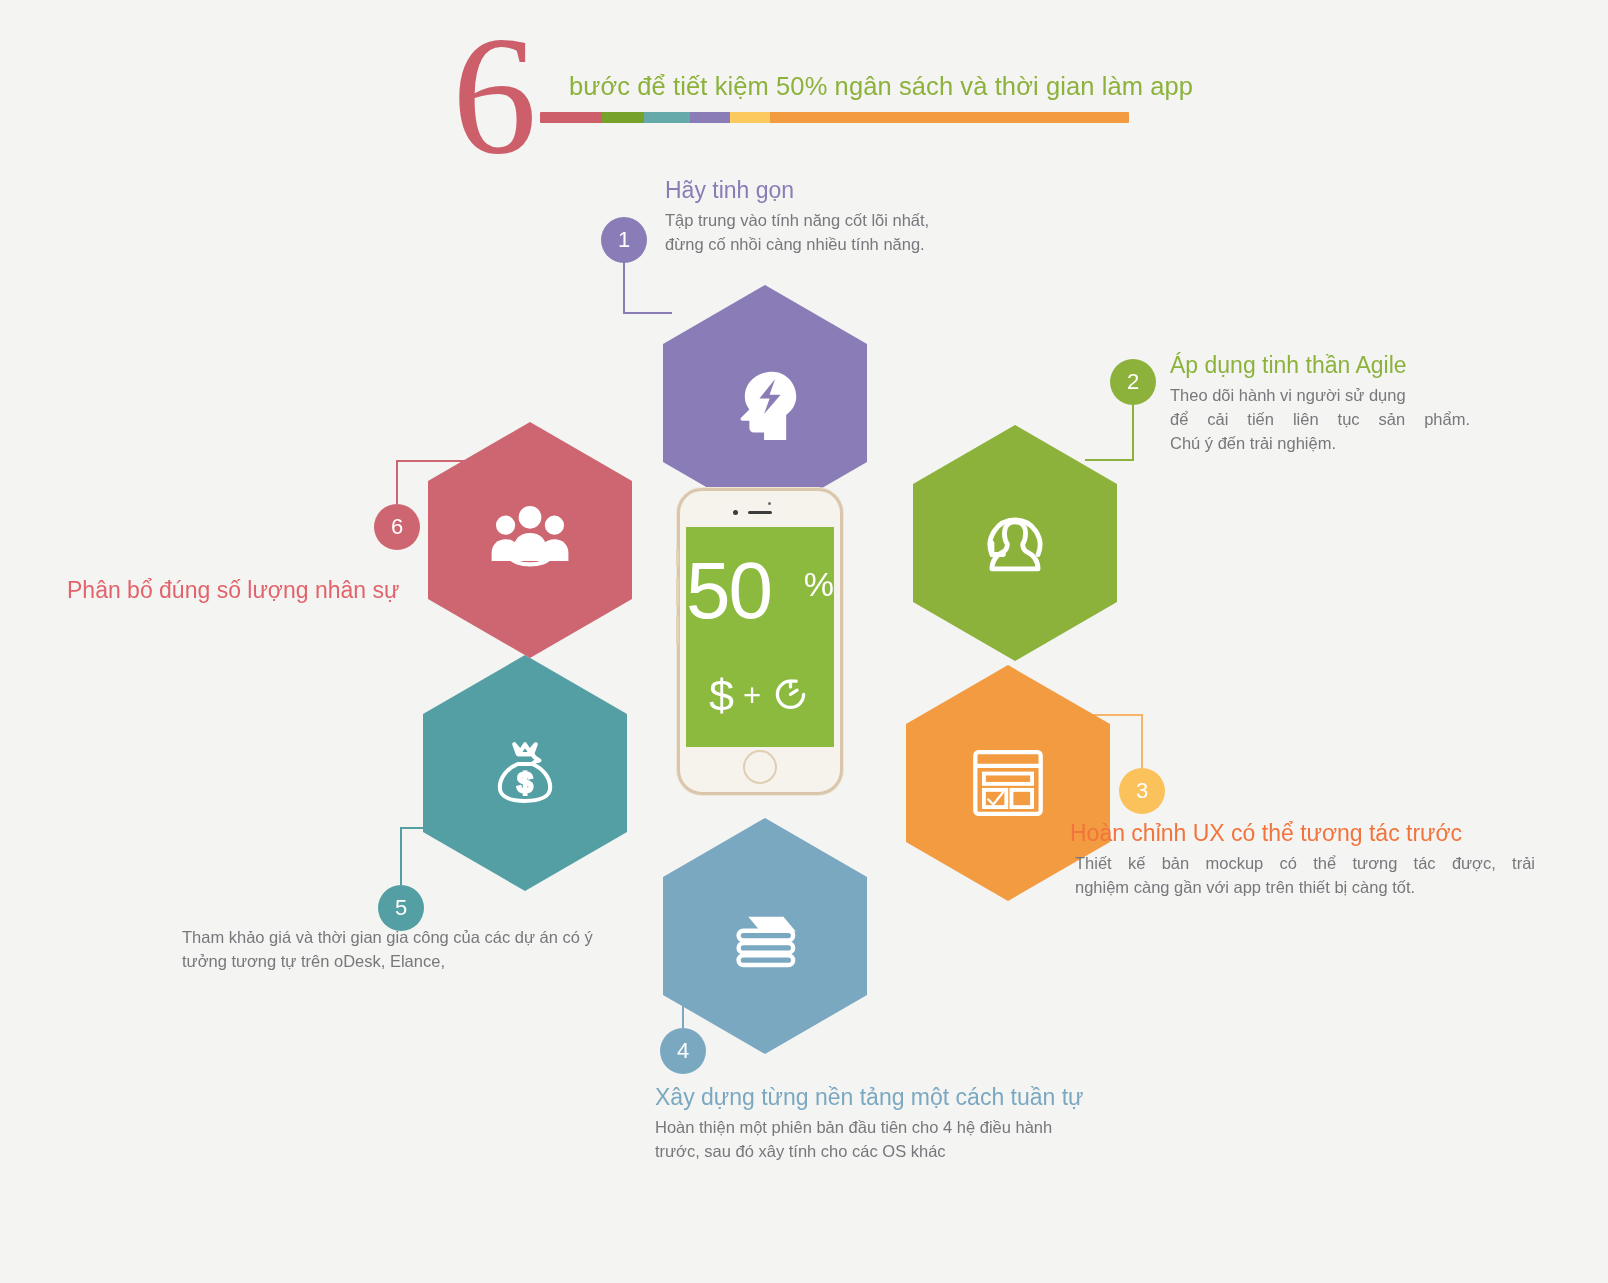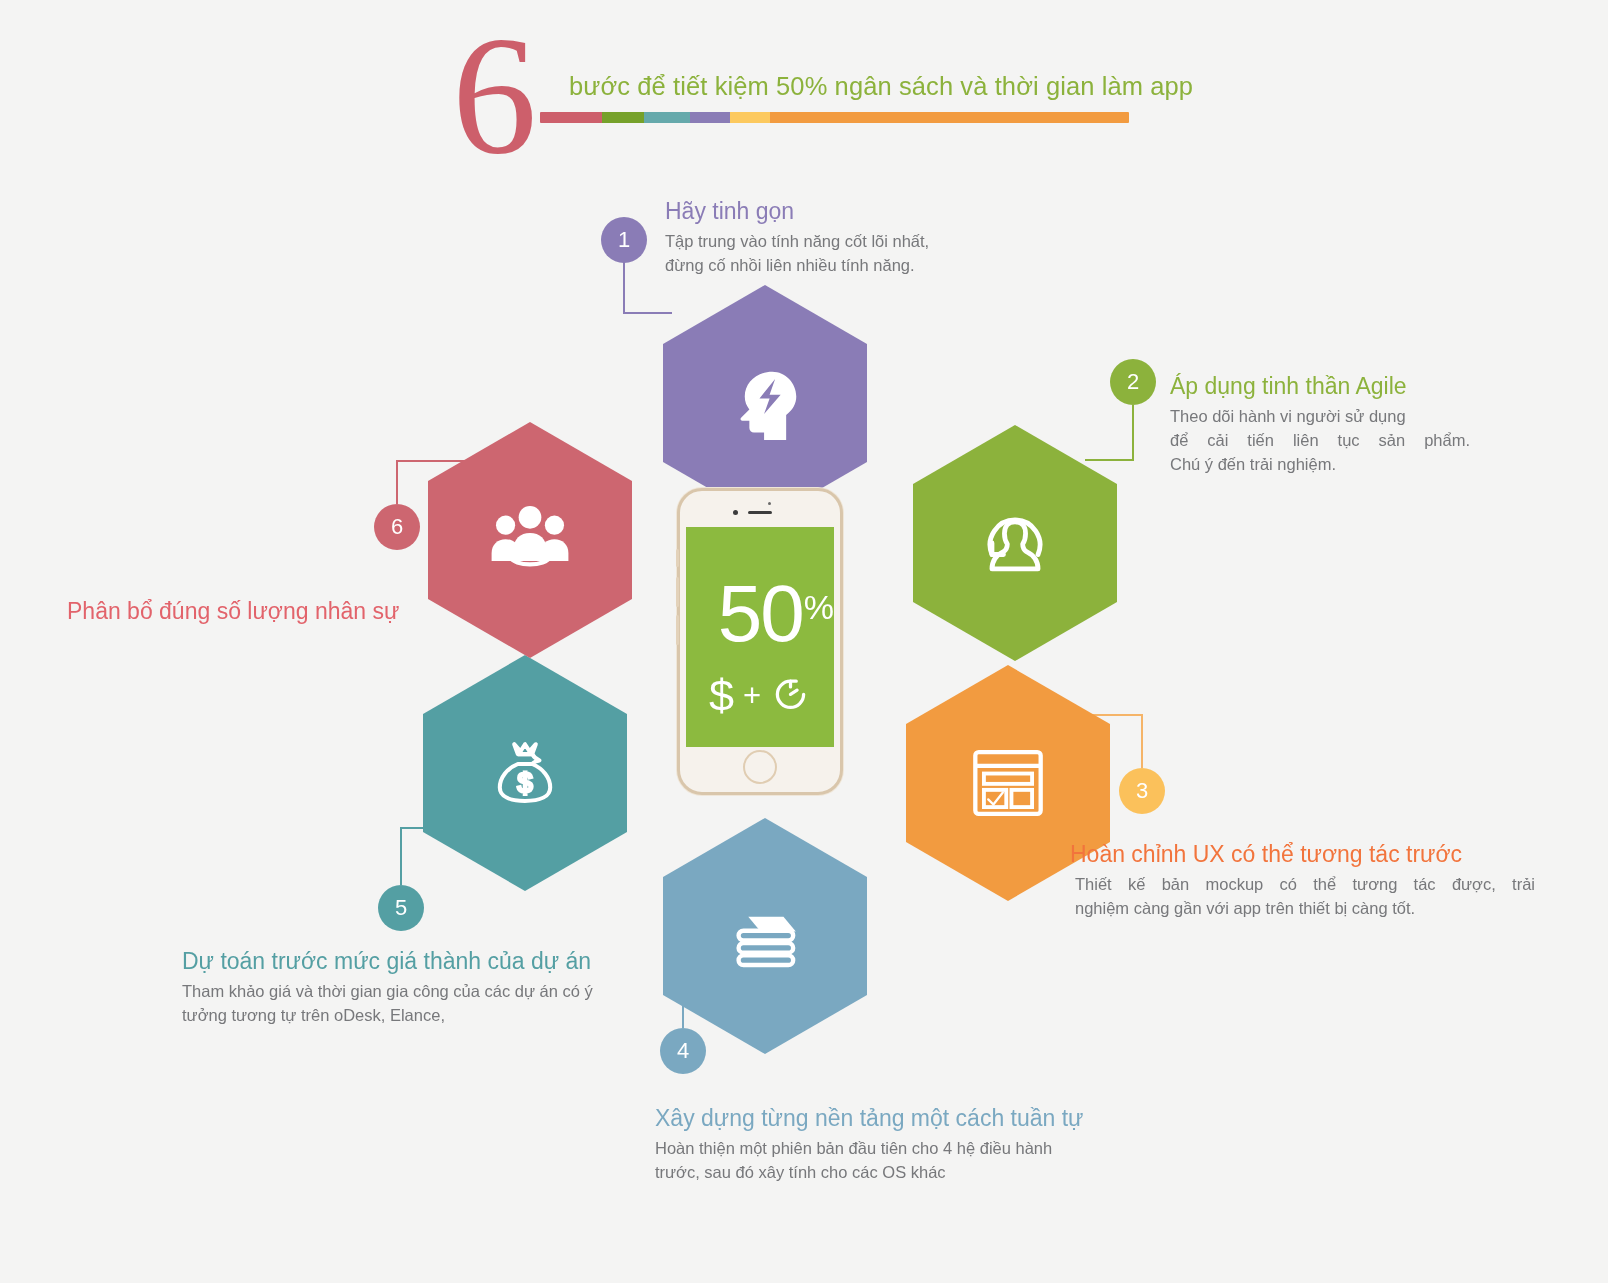--- a/index.html
+++ b/index.html
@@ -51,21 +51,20 @@
   }
 
   
   .conn { position: absolute; }
 
   
   .tblock { position: absolute; }
   .tblock .ttl {
     font-size: 23px; line-height: 30px; margin-bottom: 3px;
     white-space: nowrap;
-    margin-top: 21px;
   }
   .tblock .bdy {
     font-size: 16.5px; line-height: 24px; color: #77787b;
   }
 
   
   #phone {
     position: absolute; left: 677px; top: 488px;
     width: 166px; height: 307px;
     border-radius: 25px;
@@ -93,22 +92,22 @@
   #phone .home {
     position: absolute; left: 50%; bottom: 8px; transform: translateX(-50%);
     width: 34px; height: 34px; border-radius: 50%;
     border: 2px solid #e0cdb2;
   }
   #phone .btn-side {
     position: absolute; left: -4px; width: 3px; border-radius: 2px;
     background: #e3d2ba;
   }
   .pct-wrap {
-    position: absolute; left: 0; right: 0; top: 53px;
-    display: flex; align-items: baseline; justify-content: flex-end;
+    position: absolute; left: 0; right: 0; top: 30px;
+    display: flex; align-items: baseline; justify-content: space-between;
     color: #fff;
   }
   .pct-num { font-size: 80px; line-height: .84; font-weight: 300; letter-spacing: -2px; }
   .pct-sign { font-size: 34px; font-weight: 300; margin-left: 1px; position: relative; top: -22px;}
   .pct-row2 {
     position: absolute; left: 0; right: 0; top: 146px;
     display: flex; align-items: center; justify-content: center;
     gap: 9px; color: #fff;
   }
   .pct-row2 .dol { font-size: 45px; font-weight: 300; line-height: 1; }
@@ -231,21 +230,21 @@
     <span>5</span>
   </div>
   <div class="badge" style="left:374px;top:504px;background:#cd6670">
     <span>6</span>
   </div>
 
   <div class="tblock" style="left:665px;top:175px;width:400px">
     <div class="ttl" style="color:#8a7cb6">Hãy tinh gọn</div>
     <div class="bdy">
       <div>Tập trung vào tính năng cốt lõi nhất,</div>
-      <div>đừng cố nhồi liên nhiều tính năng.</div>
+      <div>đừng cố nhồi càng nhiều tính năng.</div>
     </div>
   </div>
 
   <div class="tblock" style="left:1070px;top:818px;width:465px">
     <div class="ttl" style="color:#f2743c">Hoàn chỉnh UX có thể tương tác trước</div>
     <div class="bdy" style="padding-left:5px">
       <div style="text-align:justify;text-align-last:justify">Thiết kế bản mockup có thể tương tác được, trải</div>
       <div>nghiệm càng gần với app trên thiết bị càng tốt.</div>
     </div>
   </div>
@@ -261,21 +260,20 @@
 
   <div class="tblock" style="left:655px;top:1082px;width:510px">
     <div class="ttl" style="color:#7aa8c1">Xây dựng từng nền tảng một cách tuần tự</div>
     <div class="bdy">
       <div>Hoàn thiện một phiên bản đầu tiên cho 4 hệ điều hành</div>
       <div>trước, sau đó xây tính cho các OS khác</div>
     </div>
   </div>
 
   <div class="tblock" style="left:182px;top:925px;width:470px">
-    <div class="ttl" style="color:#549fa3">Dự toán trước mức giá thành của dự án</div>
     <div class="bdy">
       <div>Tham khảo giá và thời gian gia công của các dự án có ý</div>
       <div>tưởng tương tự trên oDesk, Elance,</div>
     </div>
   </div>
 
   <div class="tblock" style="left:67px;top:575px;width:400px">
     <div class="ttl" style="color:#e2636b">Phân bổ đúng số lượng nhân sự</div>
     <div class="bdy">
     </div>

